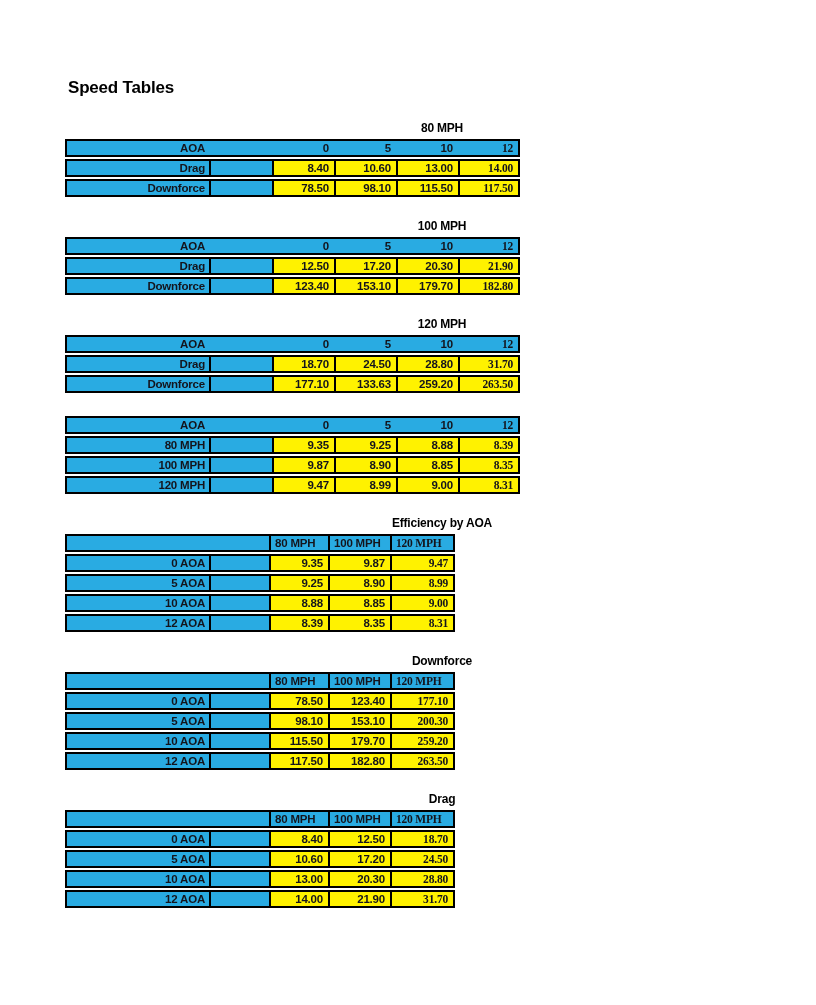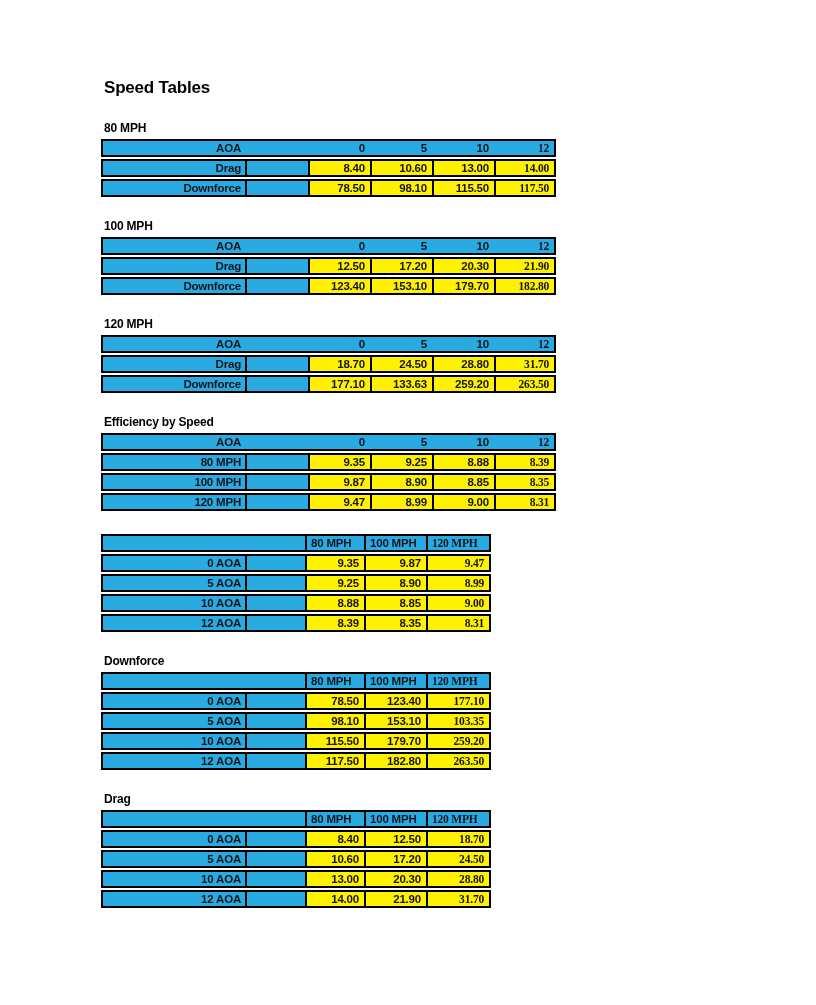--- a/index.html
+++ b/index.html
@@ -3,26 +3,26 @@
 <meta charset="utf-8">
 <style>
   html, body { margin: 0; padding: 0; }
   body {
     width: 816px; height: 1005px;
     background: #ffffff;
     font-family: "Liberation Sans", "DejaVu Sans", sans-serif;
     color: #14141c;
     overflow: hidden;
   }
-  .page { padding: 79px 0 0 65px; margin-left: 36px; }
+  .page { padding: 79px 0 0 65px; }
   .title {
     font-size: 17px; font-weight: 700; letter-spacing: -0.2px;
     color: #000; margin: 0 0 26px 3px; line-height: 17px;
   }
-  .section { margin: 0 0 23px 0; }
+  .section { margin: 0 0 23px 0; text-align: center; }
   .caption {
     font-size: 12px; font-weight: 700; letter-spacing: -0.2px;
     color: #000; margin: 0 0 4px 3px; line-height: 13px;
   }
   .tbl { display: grid; row-gap: 2px; width: fit-content; }
   .tbl.wide   { grid-template-columns: 144px 63px 62px 62px 62px 62px; border-radius: 17px; }
   .tbl.narrow { grid-template-columns: 144px 60px 59px 62px 65px; }
   .c {
     height: 18px; box-sizing: border-box;
     display: flex; align-items: center;
@@ -112,21 +112,20 @@
         <div class="c cyan lbl first">Downforce</div>
         <div class="c cyan vline"></div>
         <div class="c yellow num vline">177.10</div>
         <div class="c yellow num vline">133.63</div>
         <div class="c yellow num vline">259.20</div>
         <div class="c yellow num vline last">263.50</div>
       </div>
   </div>
 
   <div class="section">
-    <h2 class="caption">Efficiency by Speed</h2>
     <div class="tbl wide">
         <div class="c cyan lbl first">AOA</div>
         <div class="c cyan"></div>
         <div class="c cyan num">0</div>
         <div class="c cyan num">5</div>
         <div class="c cyan num">10</div>
         <div class="c cyan num last">12</div>
         <div class="c cyan lbl first">80 MPH</div>
         <div class="c cyan vline"></div>
         <div class="c yellow num vline">9.35</div>
@@ -142,20 +141,21 @@
         <div class="c cyan lbl first">120 MPH</div>
         <div class="c cyan vline"></div>
         <div class="c yellow num vline">9.47</div>
         <div class="c yellow num vline">8.99</div>
         <div class="c yellow num vline">9.00</div>
         <div class="c yellow num vline last">8.31</div>
       </div>
   </div>
 
   <div class="section">
+    <h2 class="caption">Efficiency by AOA</h2>
     <div class="tbl narrow">
         <div class="c cyan first span2"></div>
         <div class="c cyan mph vline">80 MPH</div>
         <div class="c cyan mph vline">100 MPH</div>
         <div class="c cyan mph vline last">120 MPH</div>
         <div class="c cyan lbl first">0 AOA</div>
         <div class="c cyan vline"></div>
         <div class="c yellow num vline">9.35</div>
         <div class="c yellow num vline">9.87</div>
         <div class="c yellow num vline last">9.47</div>
@@ -186,21 +186,21 @@
         <div class="c cyan mph vline last">120 MPH</div>
         <div class="c cyan lbl first">0 AOA</div>
         <div class="c cyan vline"></div>
         <div class="c yellow num vline">78.50</div>
         <div class="c yellow num vline">123.40</div>
         <div class="c yellow num vline last">177.10</div>
         <div class="c cyan lbl first">5 AOA</div>
         <div class="c cyan vline"></div>
         <div class="c yellow num vline">98.10</div>
         <div class="c yellow num vline">153.10</div>
-        <div class="c yellow num vline last">103.35</div>
+        <div class="c yellow num vline last">200.30</div>
         <div class="c cyan lbl first">10 AOA</div>
         <div class="c cyan vline"></div>
         <div class="c yellow num vline">115.50</div>
         <div class="c yellow num vline">179.70</div>
         <div class="c yellow num vline last">259.20</div>
         <div class="c cyan lbl first">12 AOA</div>
         <div class="c cyan vline"></div>
         <div class="c yellow num vline">117.50</div>
         <div class="c yellow num vline">182.80</div>
         <div class="c yellow num vline last">263.50</div>

